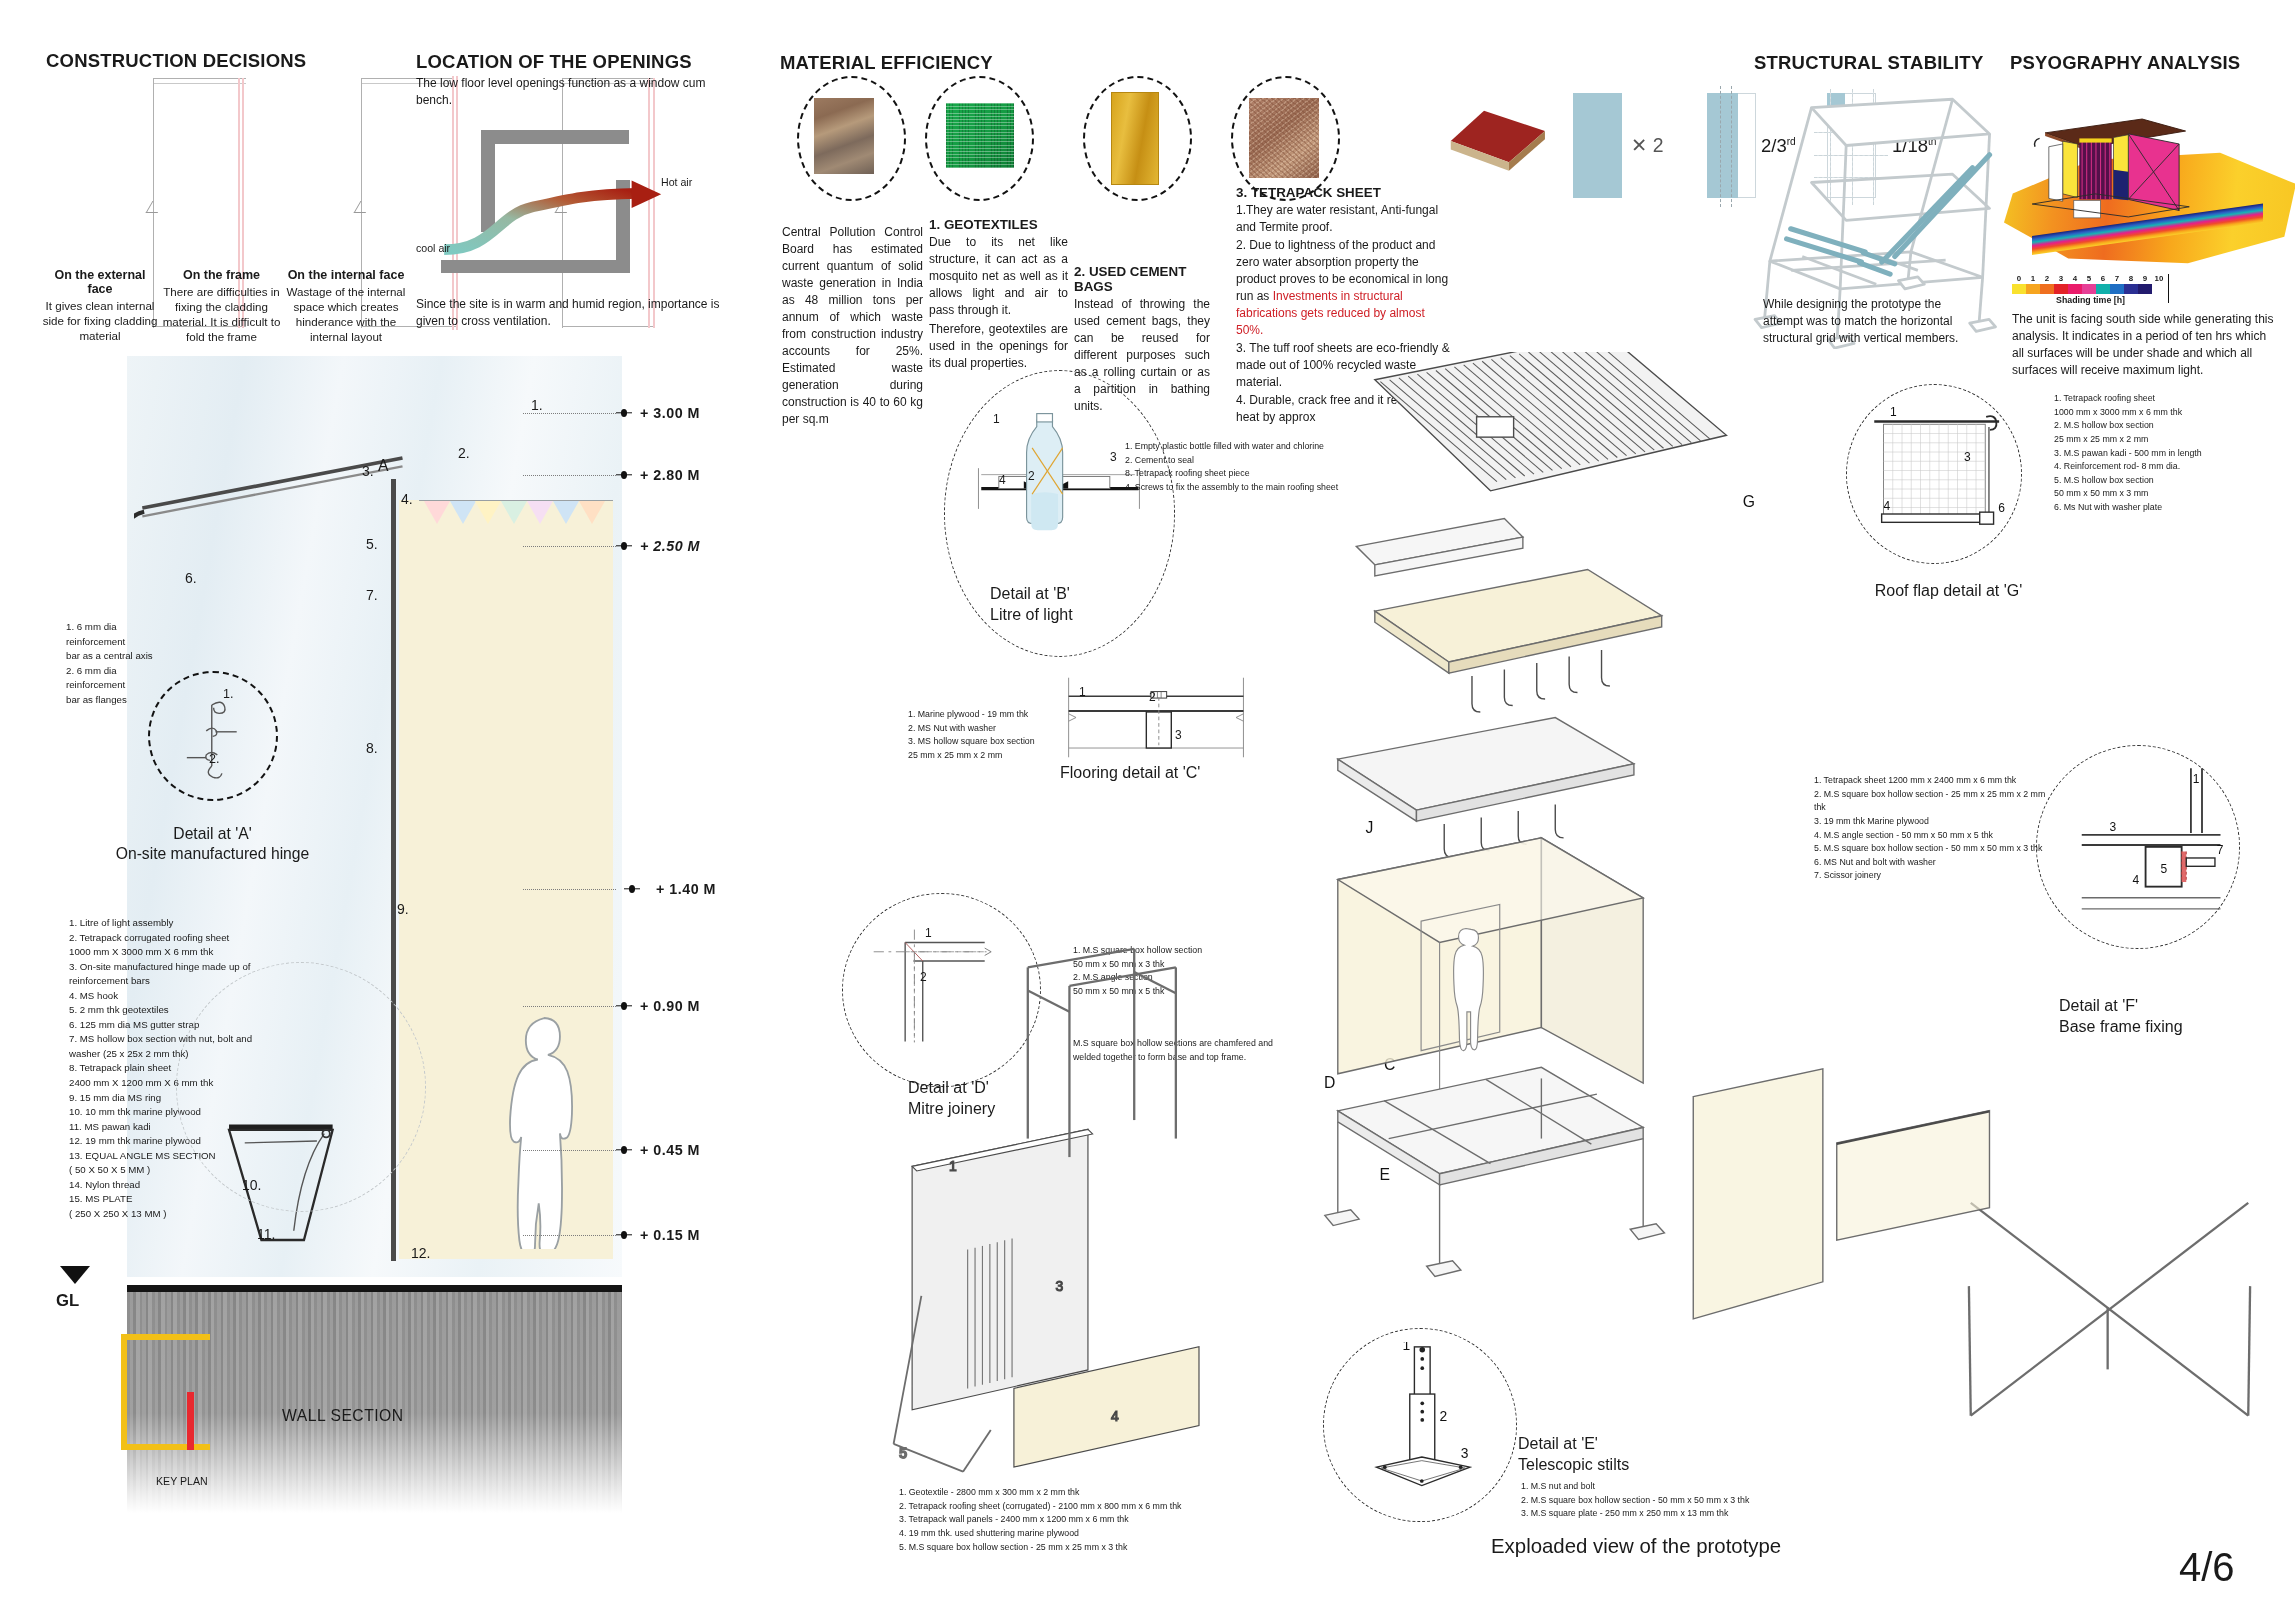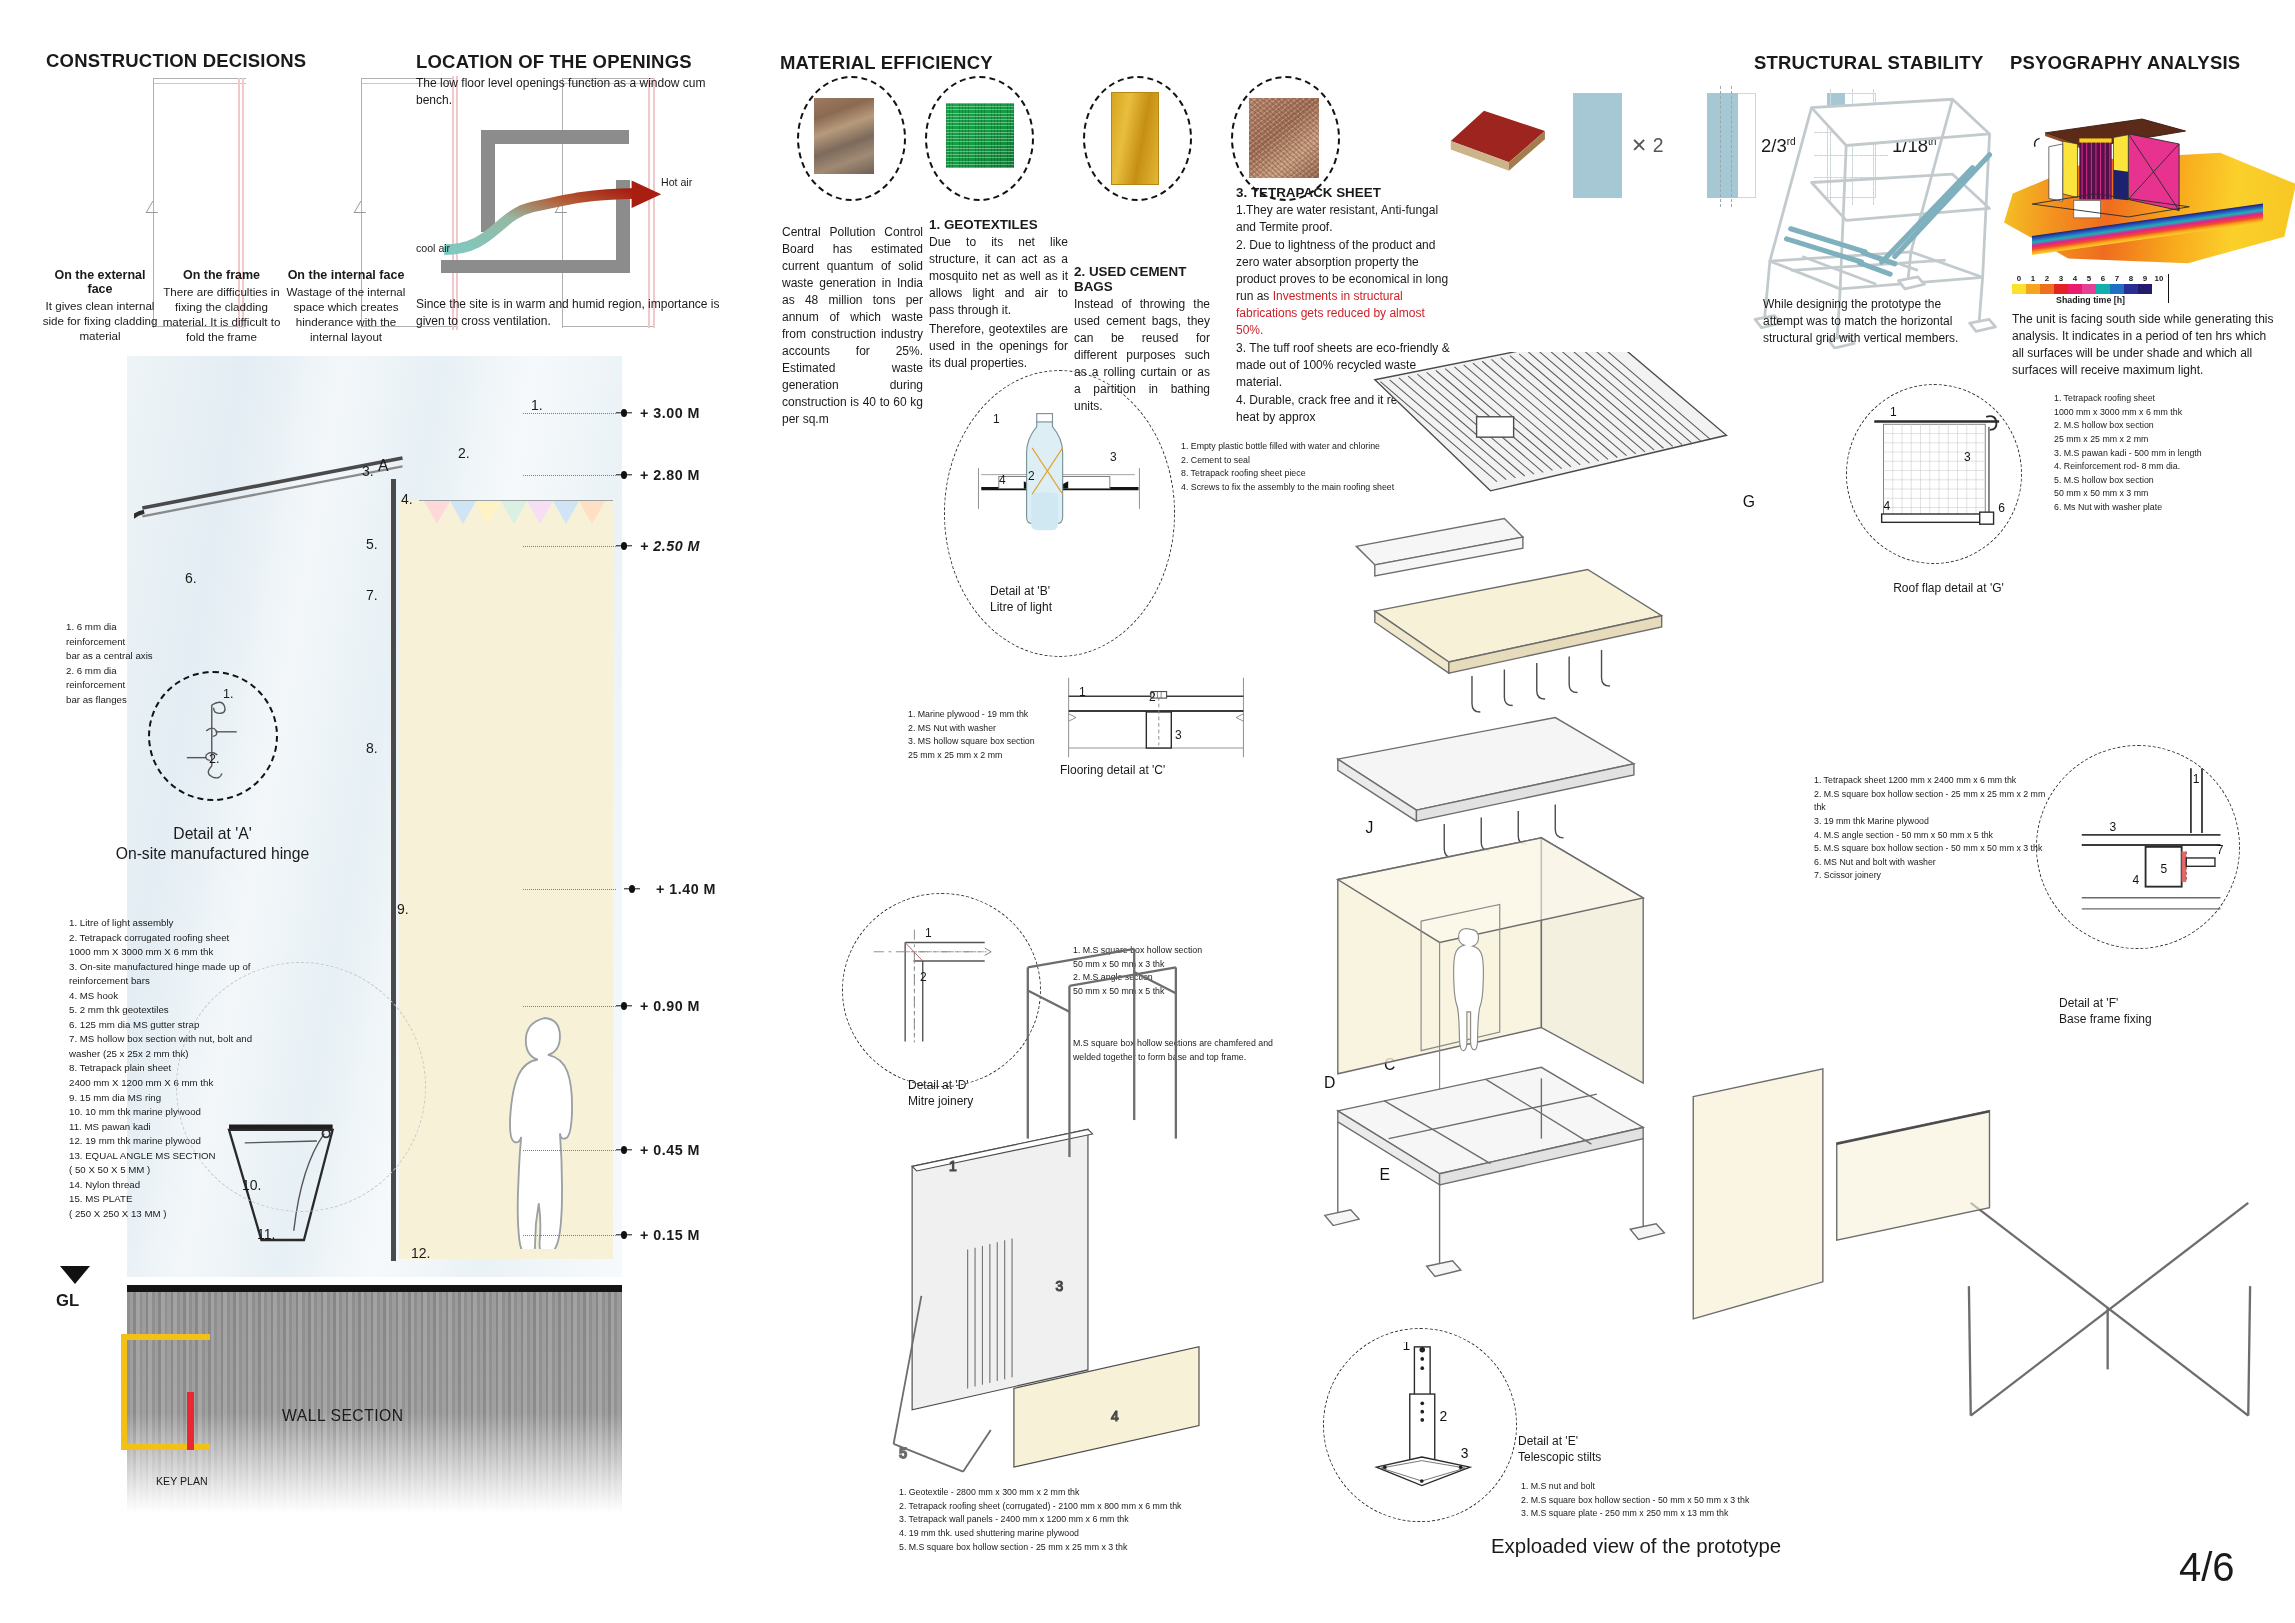--- a/index.html
+++ b/index.html
@@ -19,21 +19,21 @@
     font-weight: bold; font-size: 18.5px; letter-spacing: 0.2px;
     font-family: "Liberation Sans", sans-serif;
   }
   .body-text { font-size: 12px; line-height: 1.42; }
   .body-text-j { font-size: 12px; line-height: 1.42; text-align: justify; }
   .small-text { font-size: 10.6px; line-height: 1.45; }
   .tiny-text { font-size: 9.7px; line-height: 1.5; }
   .micro-text { font-size: 8.8px; line-height: 1.55; }
   .cap-bold { font-weight: bold; font-size: 13.4px; }
   .caption-lg { font-size: 15.7px; line-height: 1.3; text-align: center; }
-  .caption-md { font-size: 12px; line-height: 1.3; }
+  .caption-md { font-size: 16px; line-height: 1.3; }
   .red { color: #cf2027; }
   .cd-cap { text-align: center; }
   .cd-cap b { display:block; font-size: 12.5px; margin-bottom: 1.9px; }
   .cd-cap span { display:block; font-size: 11.6px; line-height: 1.3; }
 
   
   .vent-wall { position:absolute; background:#8c8c8c; }
 
   
   .dcircle {
@@ -548,21 +548,21 @@
     <g stroke="#e0a531" stroke-width="2.5" fill="none">
       <path d="M 130 88 L 196 188"></path>
       <path d="M 196 88 L 130 188"></path>
     </g>
   </svg>
   <div class="abs" style="left:993px;top:412px;font-size:12px;">1</div>
   <div class="abs" style="left:1028px;top:469px;font-size:12px;">2</div>
   <div class="abs" style="left:1110px;top:450px;font-size:12px;">3</div>
   <div class="abs" style="left:999px;top:473px;font-size:12px;">4</div>
 
-  <div class="abs micro-text" style="left:1181px;top:440px;width:287px;">
+  <div class="abs micro-text" style="left:1125px;top:440px;width:287px;">
     <div>1. Empty plastic bottle filled with water and chlorine</div>
     <div>2. Cement to seal</div>
     <div>8. Tetrapack roofing sheet piece</div>
     <div>4. Screws to fix the assembly to the main roofing sheet</div>
   </div>
 
   <div class="abs caption-md" style="left:990px;top:584px;">
     <div>Detail at 'B'</div>
     <div>Litre of light</div>
   </div>

